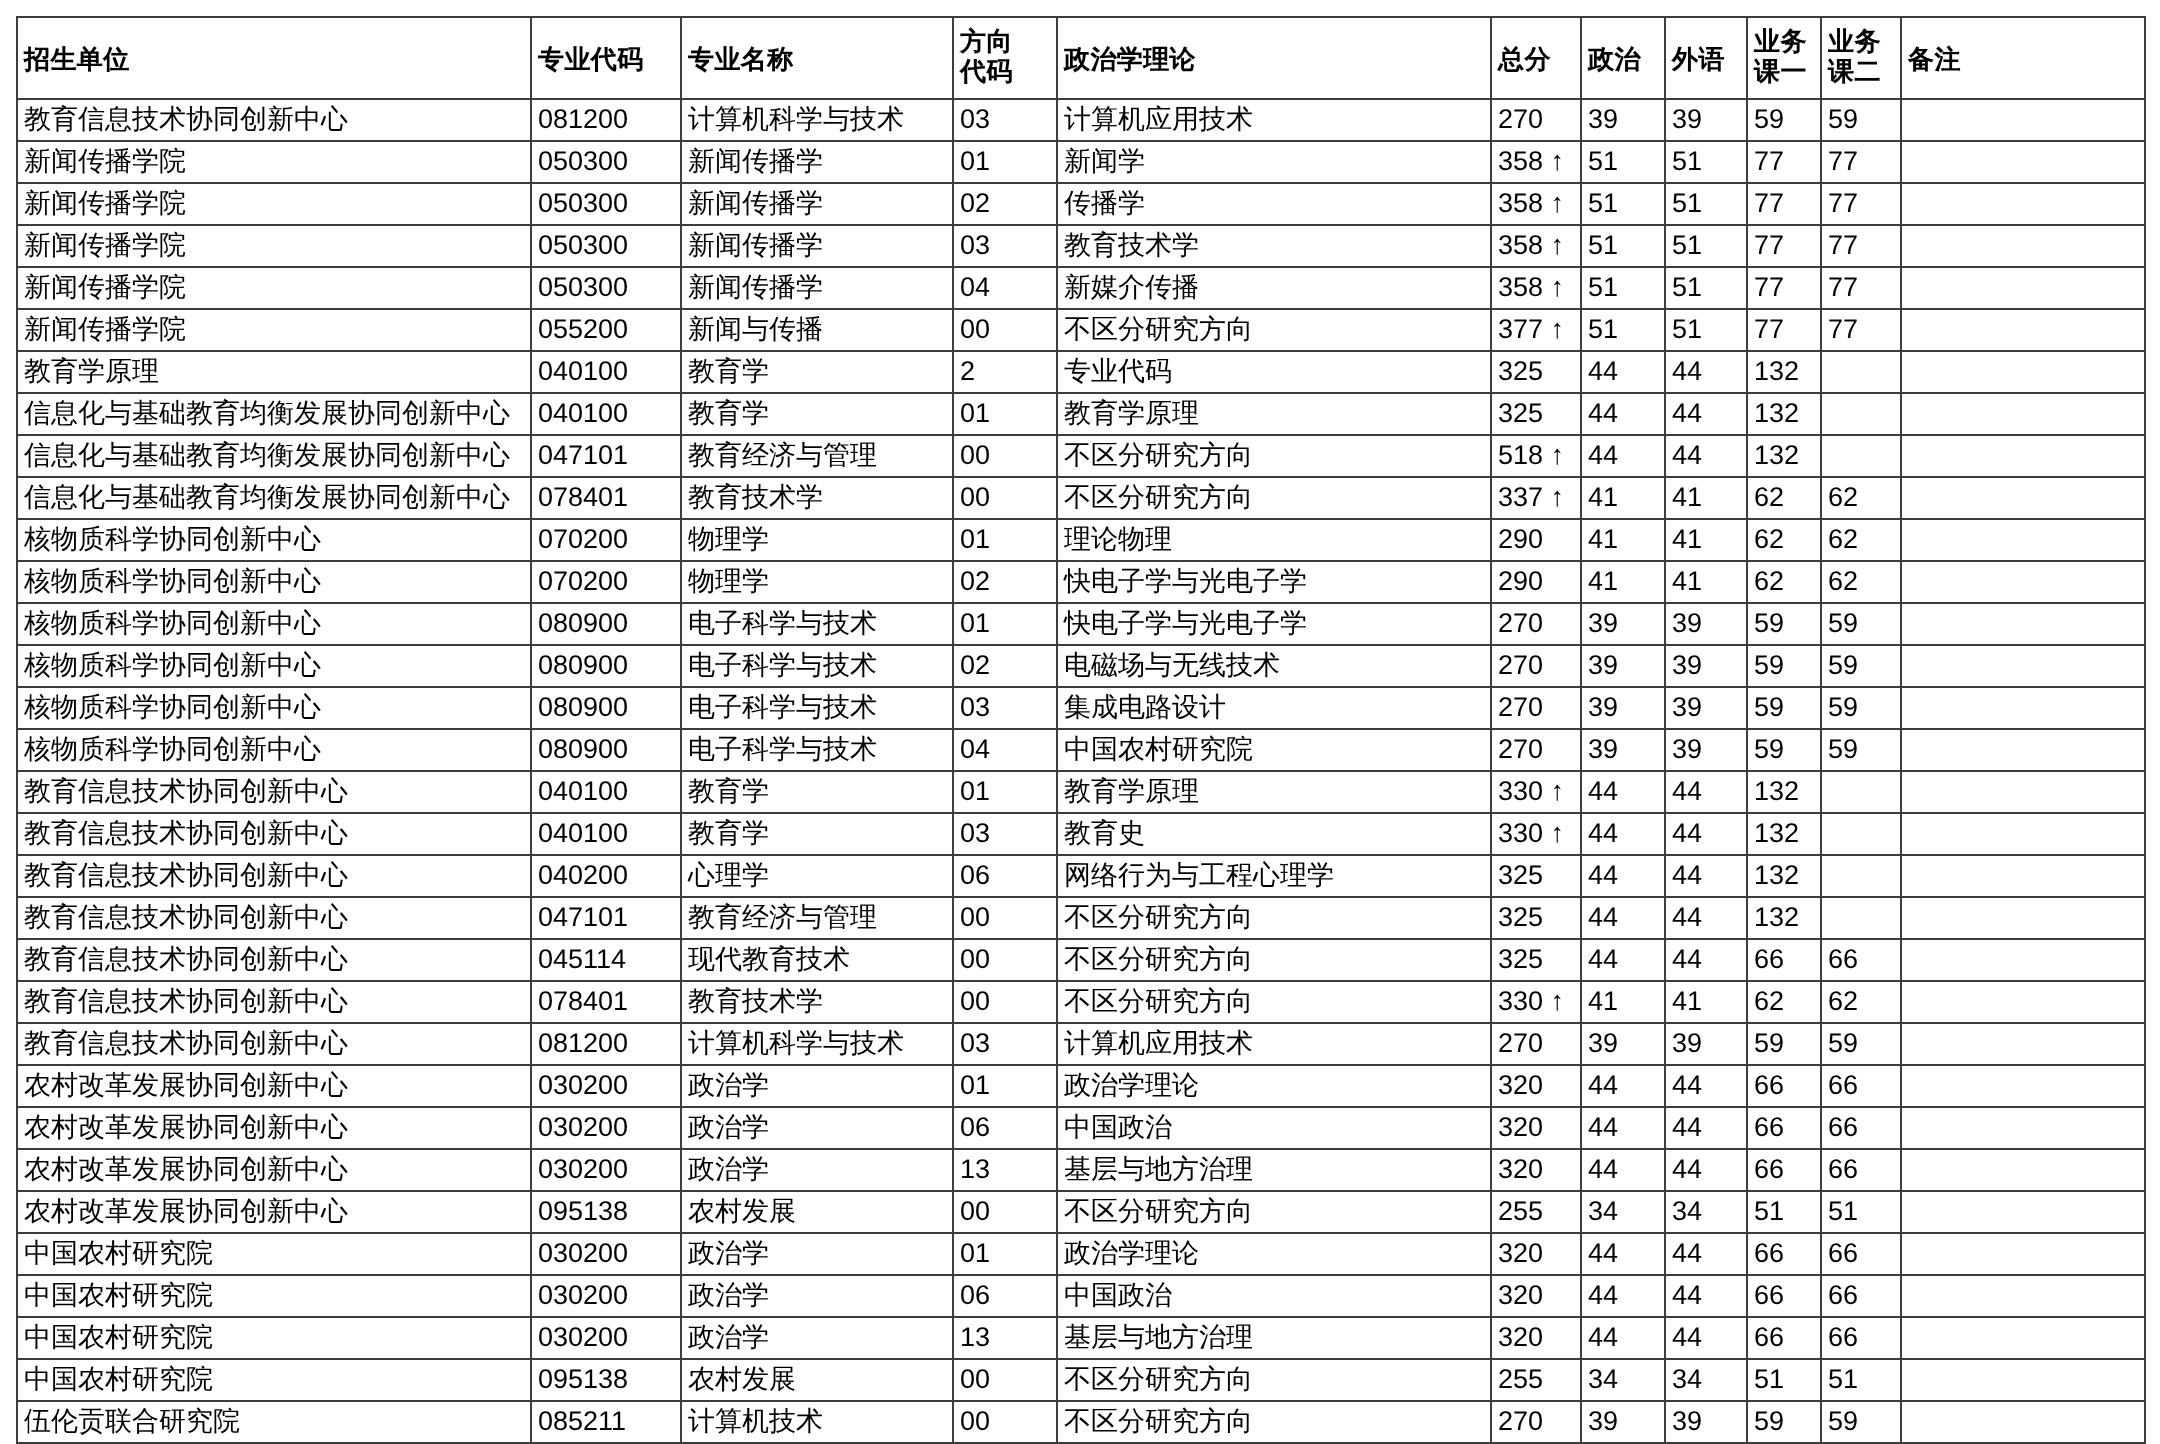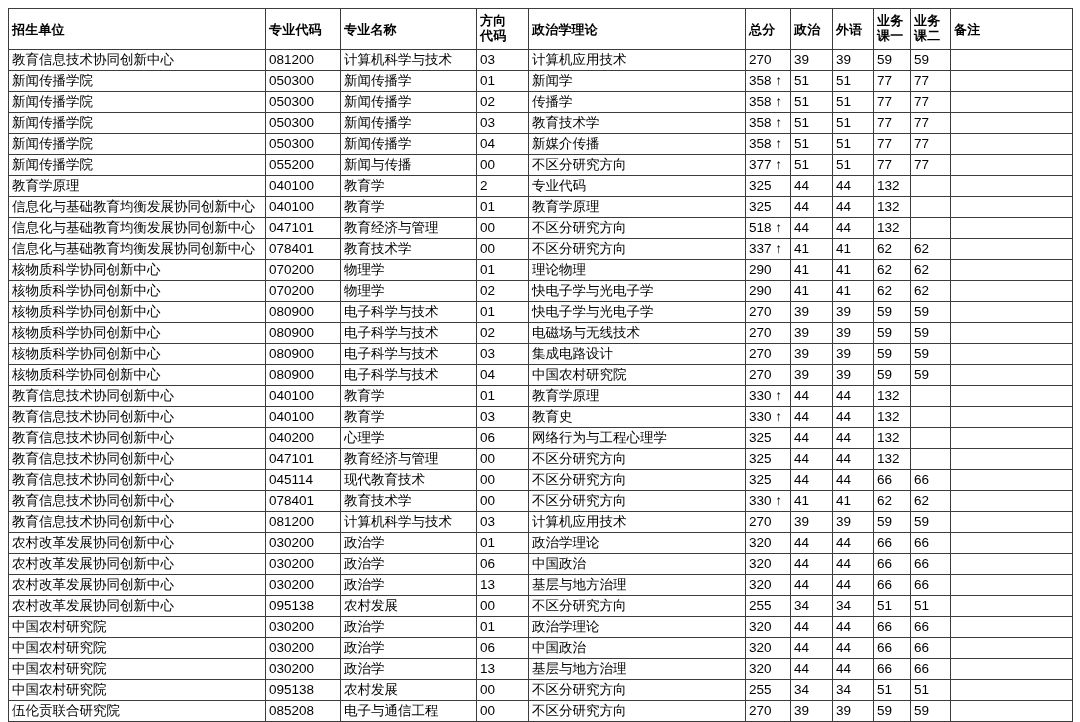--- a/index.html
+++ b/index.html
@@ -500,33 +500,20 @@
           <td>不区分研究方向</td>
           <td class="num">255</td>
           <td class="num">34</td>
           <td class="num">34</td>
           <td class="num">51</td>
           <td class="num">51</td>
           <td></td>
         </tr>
         <tr>
           <td>伍伦贡联合研究院</td>
-          <td>085208</td>
-          <td>电子与通信工程</td>
-          <td>00</td>
-          <td>不区分研究方向</td>
-          <td class="num">270</td>
-          <td class="num">39</td>
-          <td class="num">39</td>
-          <td class="num">59</td>
-          <td class="num">59</td>
-          <td></td>
-        </tr>
-        <tr>
-          <td>伍伦贡联合研究院</td>
           <td>085211</td>
           <td>计算机技术</td>
           <td>00</td>
           <td>不区分研究方向</td>
           <td class="num">270</td>
           <td class="num">39</td>
           <td class="num">39</td>
           <td class="num">59</td>
           <td class="num">59</td>
           <td></td>

